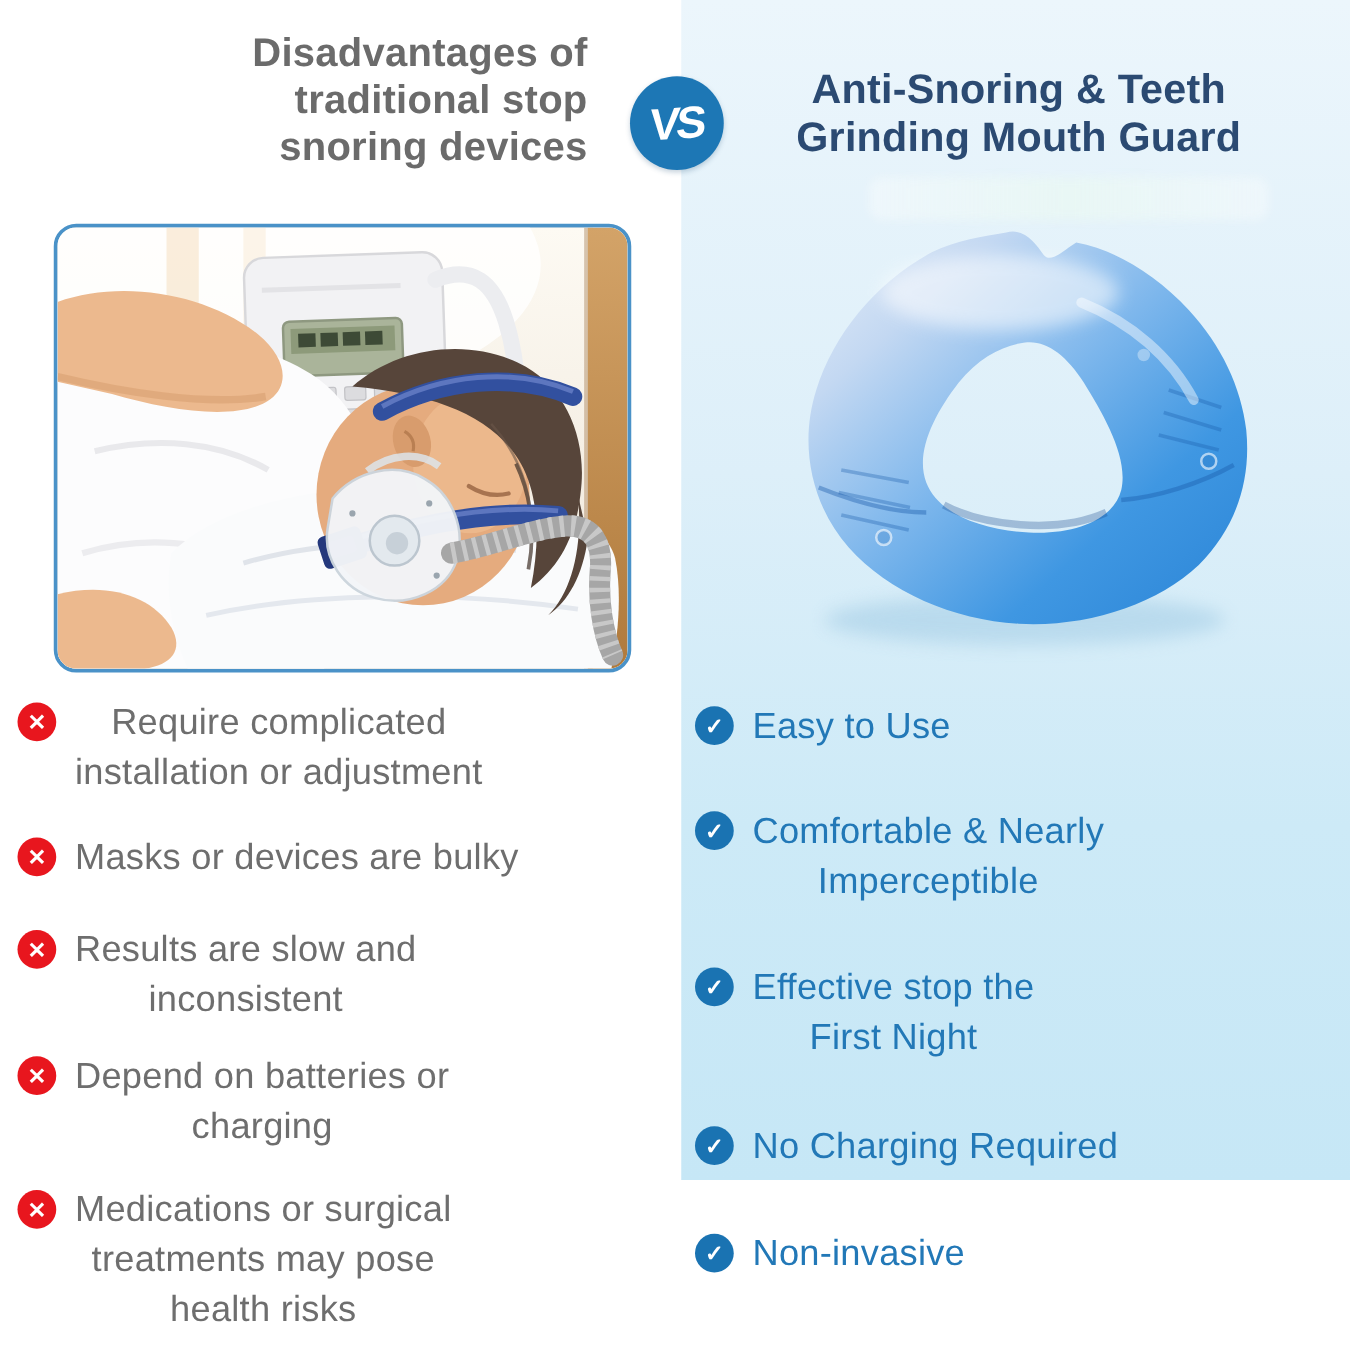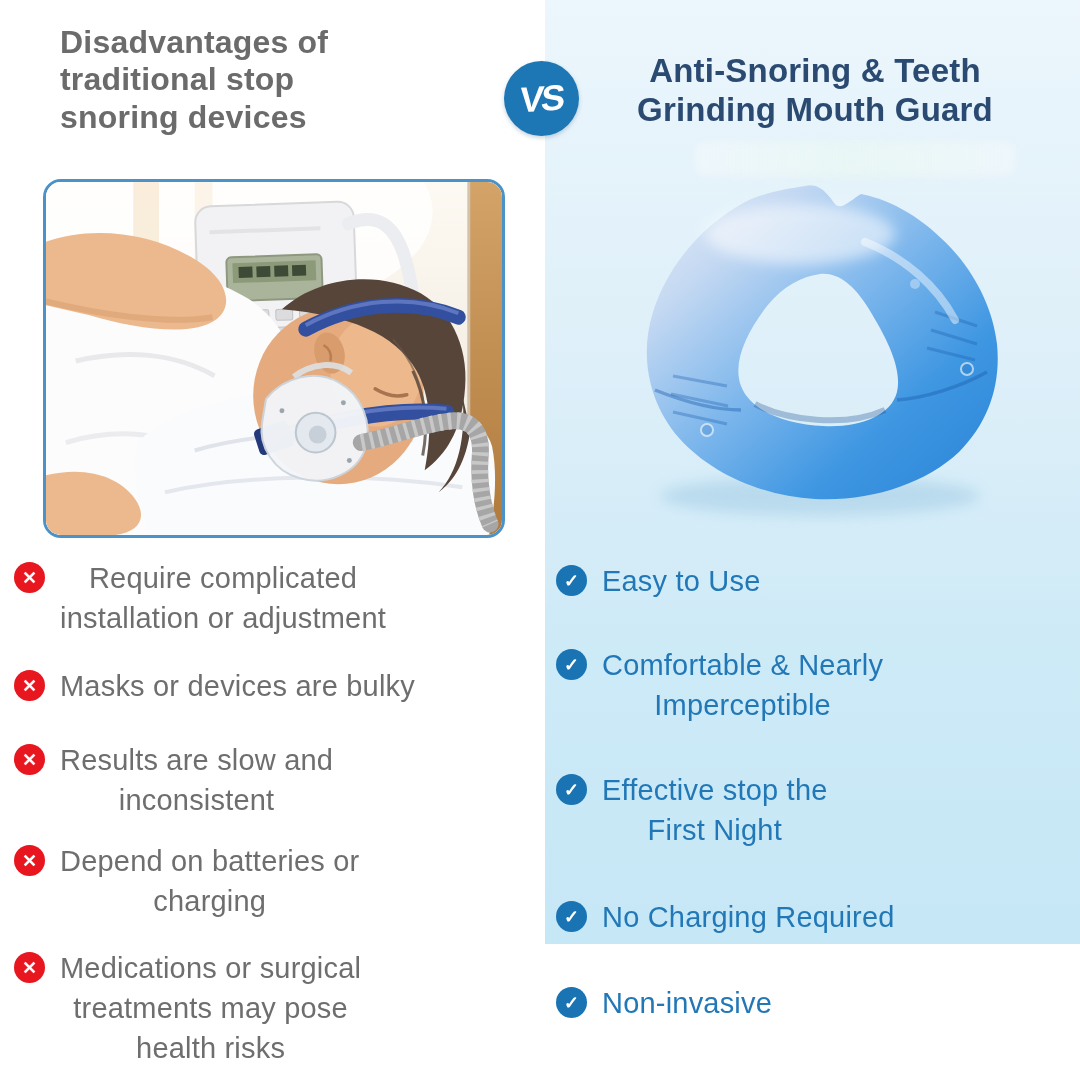--- a/index.html
+++ b/index.html
@@ -5,21 +5,21 @@
   html,body{margin:0;padding:0;background:#ffffff;}
   .canvas{
     position:relative;width:1080px;height:1080px;overflow:hidden;
     font-family:"Liberation Sans",sans-serif;
   }
   .left-panel{position:absolute;left:0;top:0;width:545px;height:1080px;background:#ffffff;}
   .right-panel{position:absolute;left:545px;top:0;width:535px;height:944px;
     background:linear-gradient(180deg,#ecf6fc 0%,#ddeff9 40%,#cdeaf7 70%,#c6e7f6 100%);}
   .left-title{
     position:absolute;left:60px;top:24px;width:410px;margin:0;
-    text-align:left;font-size:32px;line-height:1.17;font-weight:700;
+    text-align:right;font-size:32px;line-height:1.17;font-weight:700;
     color:#6b6b6b;white-space:pre-line;letter-spacing:.2px;
   }
   .right-title{
     position:absolute;left:40px;top:52px;width:460px;margin:0;
     text-align:center;font-size:33px;line-height:1.17;font-weight:800;
     color:#2b4a72;white-space:pre-line;letter-spacing:.2px;
   }
   .watermark-band{
     position:absolute;left:150px;top:142px;width:320px;height:34px;border-radius:10px;
     background:linear-gradient(90deg,rgba(255,255,255,.35),rgba(235,250,240,.55),rgba(255,255,255,.35));

